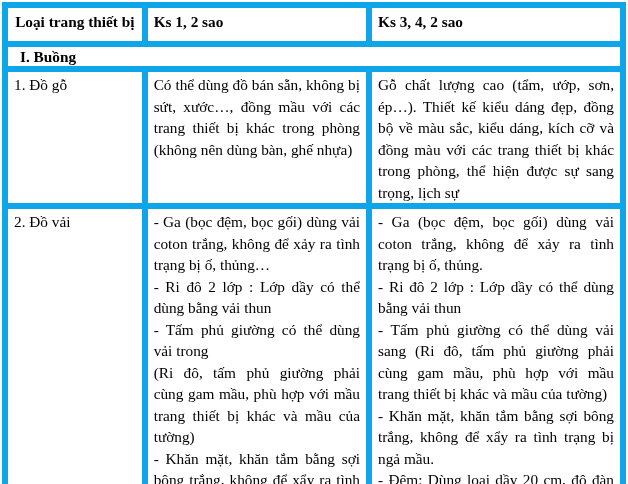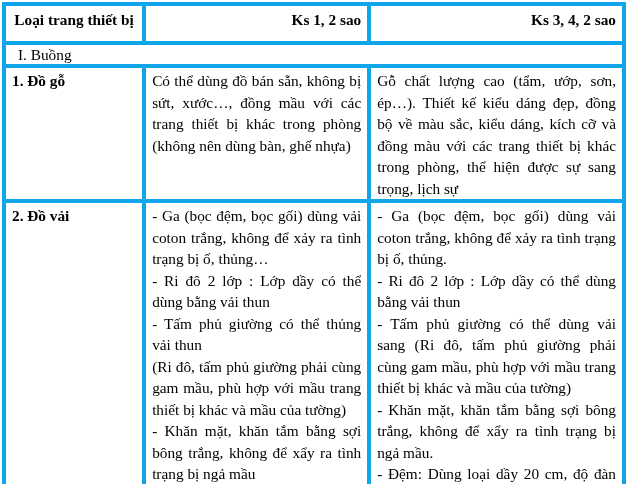--- a/index.html
+++ b/index.html
@@ -4,29 +4,29 @@
 <style>
   html, body { margin: 0; padding: 0; background: #ffffff; }
   body { width: 628px; height: 484px; overflow: hidden; position: relative; }
   .tbl {
     position: absolute; left: 2px; top: 2px;
     border-collapse: collapse; table-layout: fixed;
     width: 624px;
     font-family: "Liberation Serif", "DejaVu Serif", serif;
     font-size: 15.3px; line-height: 21.5px; color: #000;
   }
-  .tbl td, .tbl th { border: 4px solid #0ea5e9; vertical-align: top; padding: 0 6px; }
-  .tbl th { font-weight: bold; text-align: right; padding-top: 3px; }
+  .tbl td, .tbl th { border: 6px solid #0ea5e9; vertical-align: top; padding: 0 6px; }
+  .tbl th { font-weight: bold; text-align: left; padding-top: 3px; }
   .tbl th.first { text-align: center; }
   .c1 { width: 132px; }
   .c2 { width: 212px; }
   .c3 { width: 240px; }
   .hdr { height: 39px; }
-  .sec td { font-weight: normal; height: 18px; line-height: 19px; padding-left: 12px; }
-  .lab { font-weight: bold; padding-top: 2px !important; }
+  .sec td { font-weight: bold; height: 18px; line-height: 19px; padding-left: 12px; }
+  .lab { font-weight: normal; padding-top: 2px !important; }
   .just { text-align: justify; padding-top: 2px !important; }
   .row1 td { height: 118px; }
   .row2 td { height: 320px; border-bottom: none; }
   .line { display: block; }
 </style>
 </head>
 <body>
 
 <table class="tbl">
   <colgroup>
@@ -50,21 +50,21 @@
     </td>
     <td class="just">
       <span class="line">Gỗ chất lượng cao (tẩm, ướp, sơn, ép…). Thiết kế kiểu dáng đẹp, đồng bộ về màu sắc, kiểu dáng, kích cỡ và đồng màu với các trang thiết bị khác trong phòng, thể hiện được sự sang trọng, lịch sự</span>
     </td>
   </tr>
   <tr class="row2">
     <td class="lab">2. Đồ vải</td>
     <td class="just">
       <span class="line">- Ga (bọc đệm, bọc gối) dùng vải coton trắng, không để xảy ra tình trạng bị ố, thủng…</span>
       <span class="line">- Ri đô 2 lớp : Lớp dầy có thể dùng bằng vải thun</span>
-      <span class="line">- Tấm phủ giường có thể thủng vải thun</span>
+      <span class="line">- Tấm phủ giường có thể dùng vải trong</span>
       <span class="line">(Ri đô, tấm phủ giường phải cùng gam mầu, phù hợp với mầu trang thiết bị khác và mầu của tường)</span>
       <span class="line">- Khăn mặt, khăn tắm bằng sợi bông trắng, không để xẩy ra tình trạng bị ngả mầu</span>
     </td>
     <td class="just">
       <span class="line">- Ga (bọc đệm, bọc gối) dùng vải coton trắng, không để xảy ra tình trạng bị ố, thủng.</span>
       <span class="line">- Ri đô 2 lớp : Lớp dầy có thể dùng bằng vải thun</span>
       <span class="line">- Tấm phủ giường có thể dùng vải sang (Ri đô, tấm phủ giường phải cùng gam mầu, phù hợp với mầu trang thiết bị khác và mầu của tường)</span>
       <span class="line">- Khăn mặt, khăn tắm bằng sợi bông trắng, không để xẩy ra tình trạng bị ngả mầu.</span>
       <span class="line">- Đệm: Dùng loại dầy 20 cm, độ đàn hồi tốt</span>
     </td>

